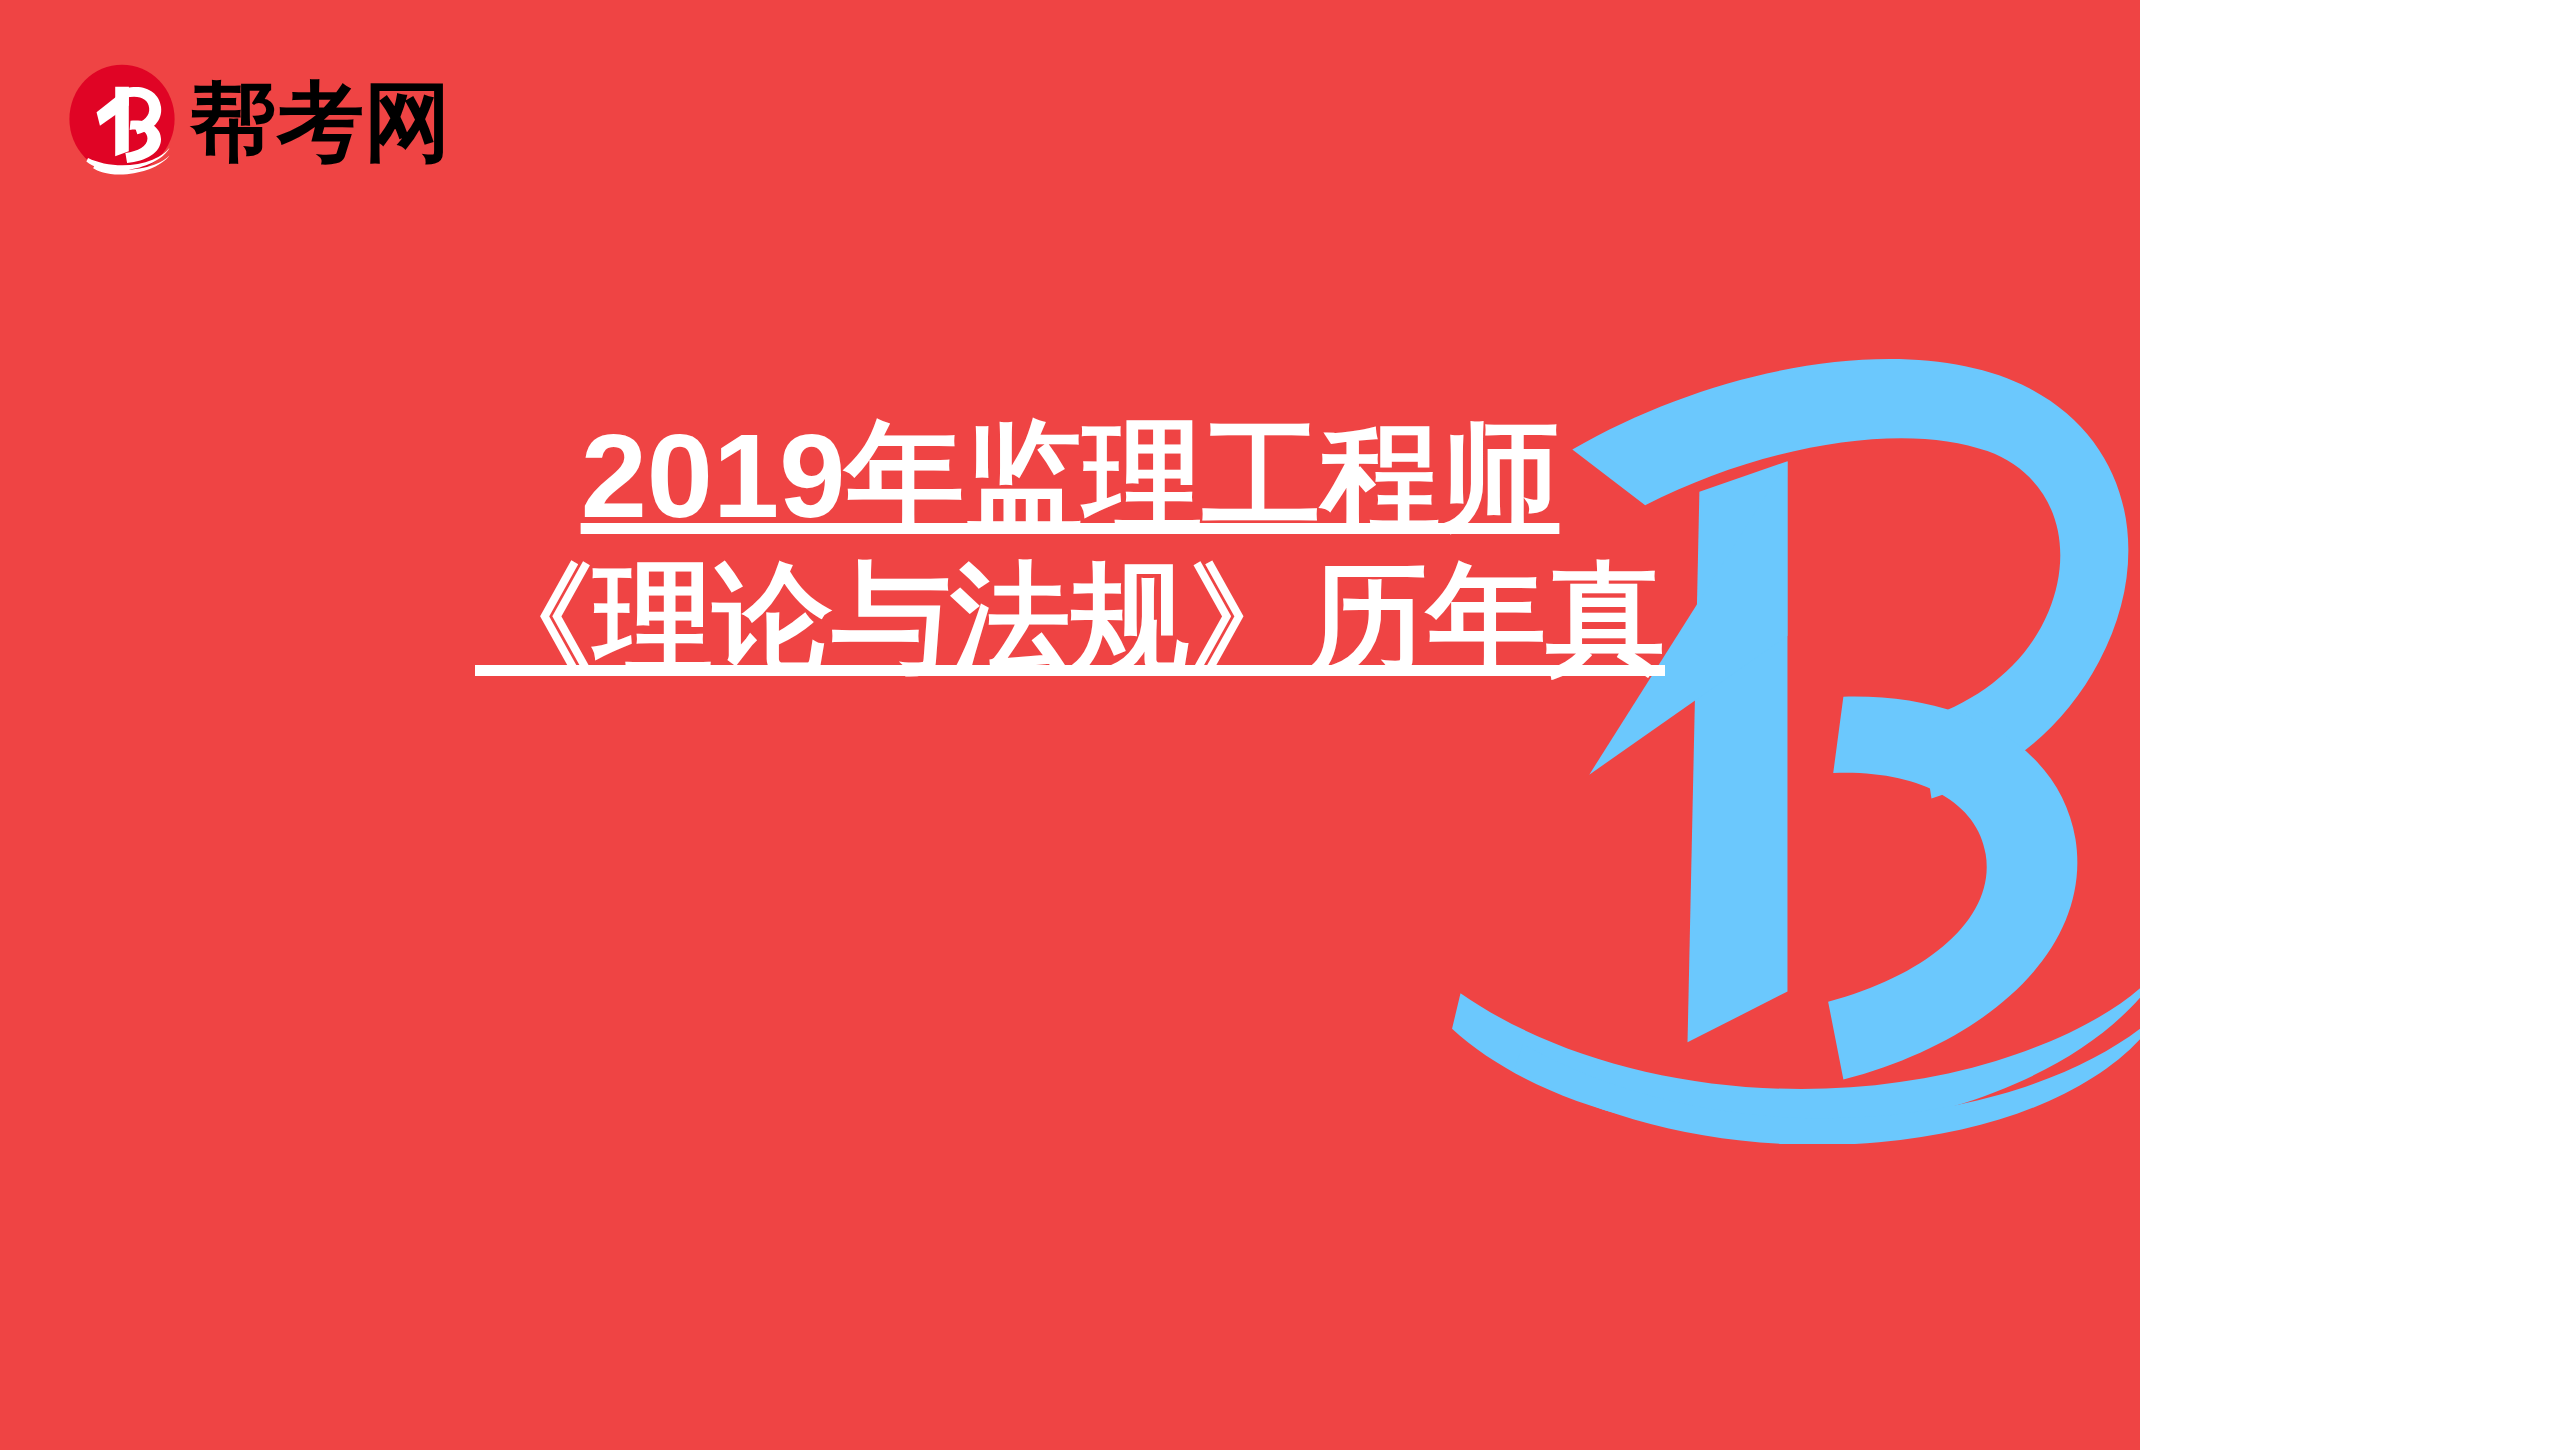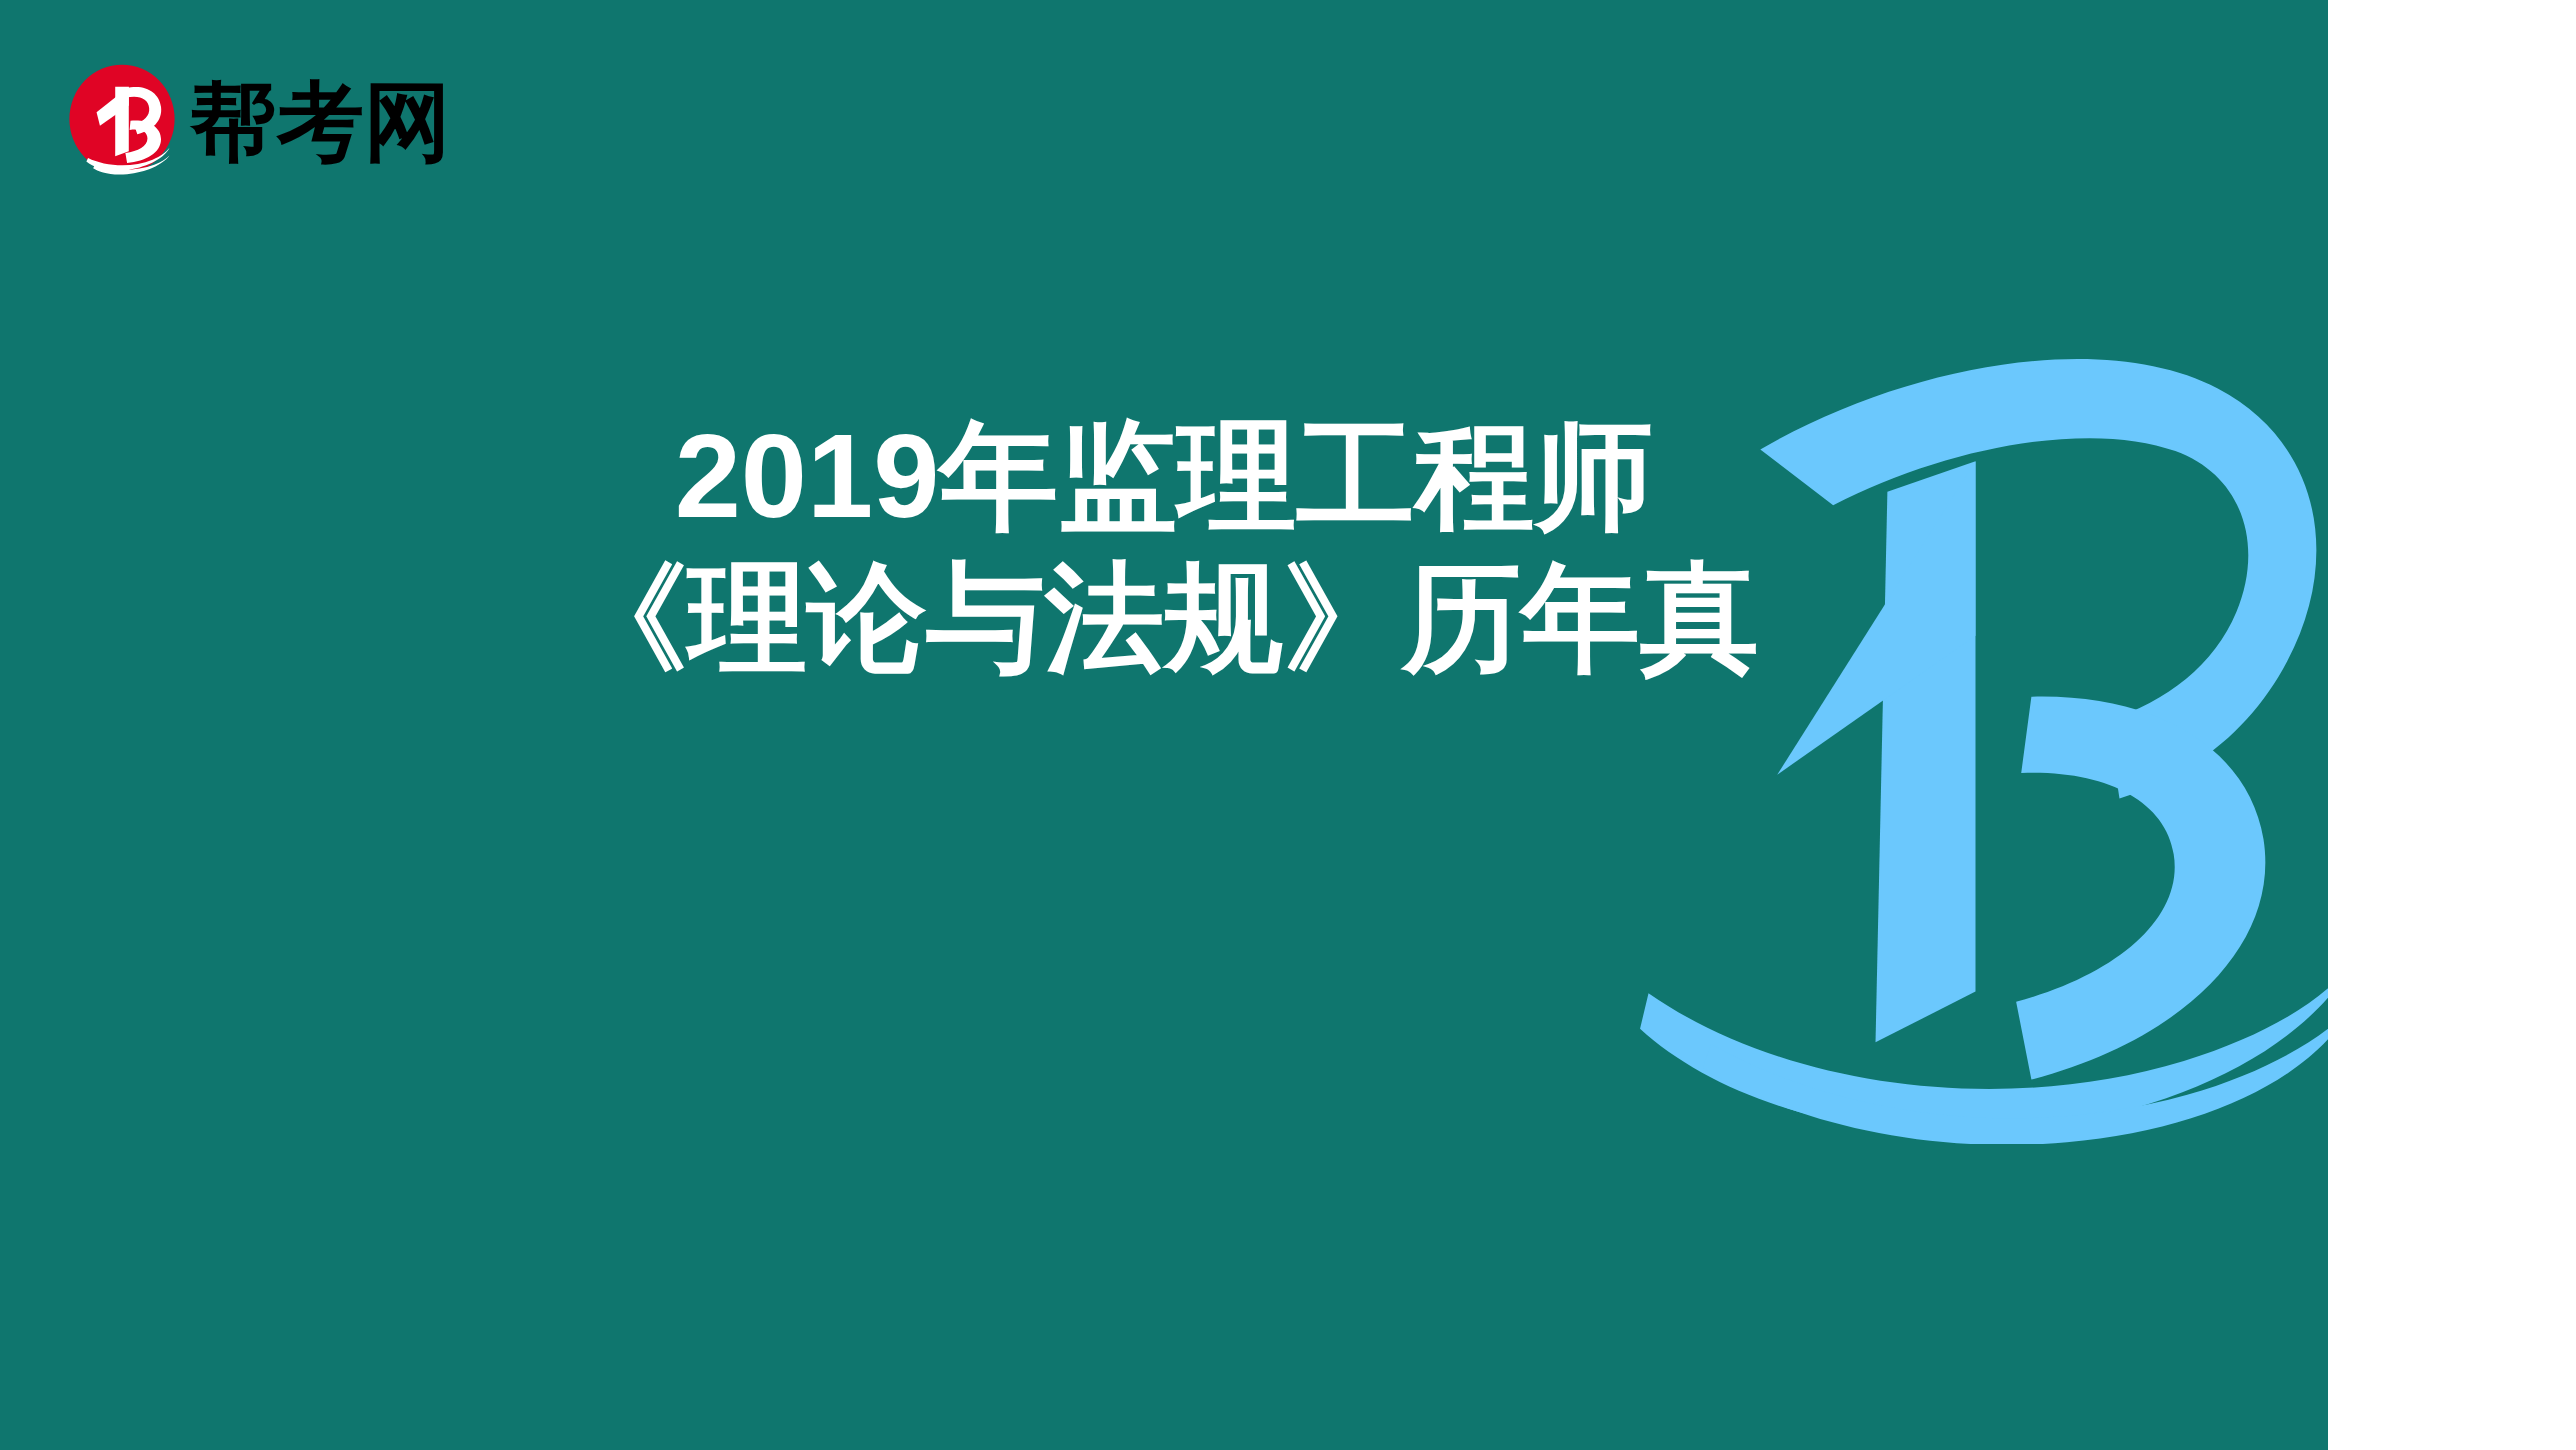--- a/index.html
+++ b/index.html
@@ -8,23 +8,23 @@
   }
   body {
     width: 2576px;
     height: 1451px;
     overflow: hidden;
     font-family: "Liberation Sans", "DejaVu Sans", sans-serif;
   }
 
   #poster {
     position: relative;
-    width: 2328px;
+    width: 2140px;
     height: 1451px;
-    background: #0f766e;
+    background: #ef4444;
     overflow: hidden;
   }
 
   
   #watermark {
     position: absolute;
     right: -34px;
     top: 280px;
     width: 729px;
     height: 864px;
@@ -80,20 +80,21 @@
     box-sizing: border-box;
   }
   .headline-line {
     display: block;
     color: #FFFFFF;
     font-weight: 700;
     font-size: 119px;
     line-height: 142px;
     letter-spacing: 0px;
     white-space: nowrap;
+    text-decoration: underline;
   }
 </style>
 </head>
 <body>
 
 <div id="poster">
 
   <div id="watermark">
     <svg viewBox="0 0 860 1020" xmlns="http://www.w3.org/2000/svg" aria-hidden="true">
       <g fill="#6BC8FD">

